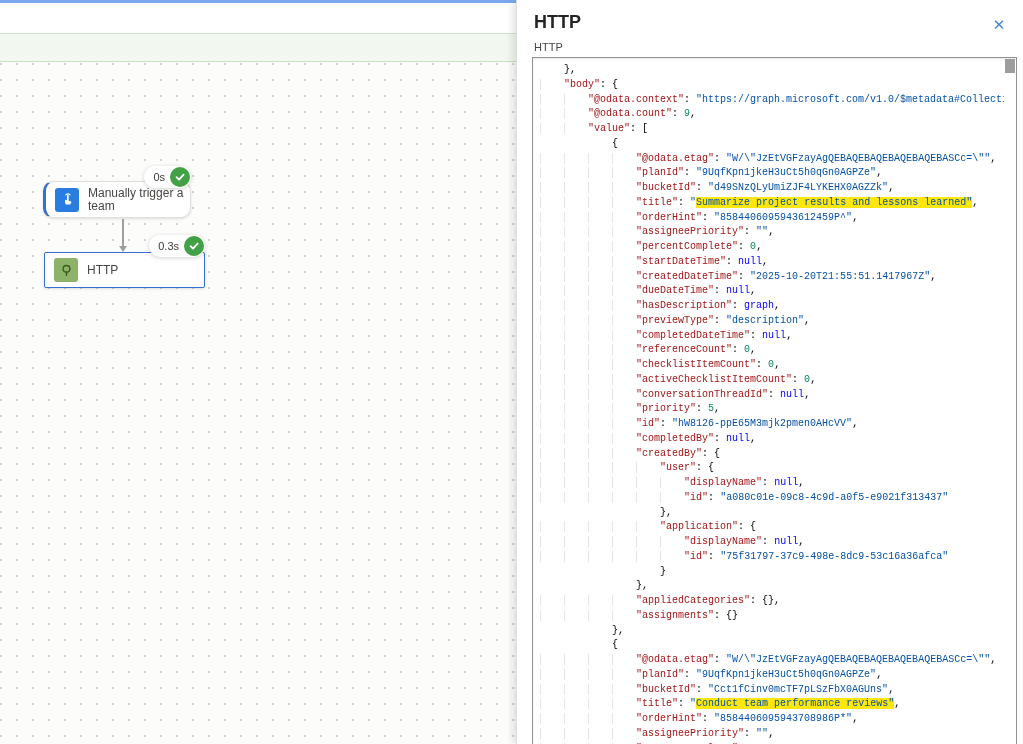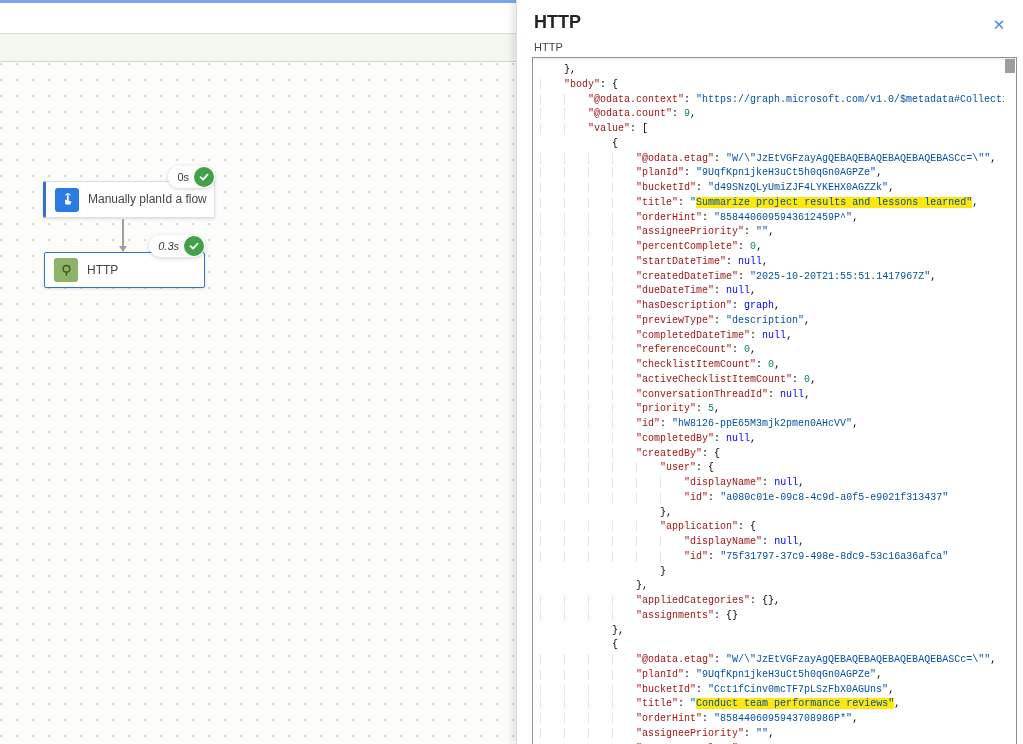--- a/index.html
+++ b/index.html
@@ -11,33 +11,33 @@
   .topbar { position:absolute; left:0; top:0; width:516px; height:3px; background:#7aa7ee; }
   .toolbar-row { position:absolute; left:0; top:3px; width:516px; height:30px; background:#ffffff; }
   .banner { position:absolute; left:0; top:33px; width:516px; height:29px;
             background:#f2f8f0; border-top:1px solid #cfe4cb; border-bottom:1px solid #c7dfc3; }
   .canvas { position:absolute; left:0; top:62px; width:516px; height:682px; background:#fcfcfb;
             background-image:radial-gradient(circle,#d6d4d2 1px,transparent 1.3px);
             background-size:16px 16px; background-position:9px 10px; }
 
   .node { position:absolute; background:#fff; border:1px solid #e1dfdd; border-radius:2px;
           box-shadow:0 1px 3px rgba(0,0,0,.12); display:flex; align-items:center; }
-  .node-trigger { left:43px; top:119px; width:172px; height:37px; border-left:3px solid #3670cf; }
+  .node-trigger { left:43px; top:119px; width:148px; height:37px; border-left:3px solid #3670cf;border-radius:10px; }
   .node-http    { left:44px; top:190px; width:161px; height:36px; border:1px solid #3670cf; }
   .nicon { width:24px; height:24px; border-radius:3px; margin:0 9px 0 9px; flex:0 0 24px;
            display:flex; align-items:center; justify-content:center; }
   .nicon.blue  { background:#2a7de0; }
   .nicon.green { background:#8cb369; }
   .nlabel { font-size:12px; line-height:13px; color:#484644; padding-right:6px; }
 
   .badge { position:absolute; display:flex; align-items:center; gap:5px;
            background:#fff; border-radius:11px; padding:1px 1px 1px 9px;
            box-shadow:0 1px 4px rgba(0,0,0,.18); }
   .node-trigger .badge { top:-16px; right:-1px; }
-  .node-http    .badge { top:-18px; right:-1px;font-style:italic; }
+  .node-http    .badge { top:-18px; right:-1px; }
   .dur { font-size:11px; color:#3b3a39; }
   .check { width:20px; height:20px; border-radius:50%; background:#42a047;
            display:flex; align-items:center; justify-content:center; }
 
   .connector { position:absolute; left:122px; top:157px; width:2px; height:28px; background:#a19f9d; }
   .chead { position:absolute; left:-3px; bottom:-5px; width:0; height:0;
            border-left:4px solid transparent; border-right:4px solid transparent;
            border-top:6px solid #a19f9d; }
 
   
@@ -83,21 +83,21 @@
             </svg>
         </span>
       </div>
       <div class="nicon blue">
         <svg width="15" height="15" viewBox="0 0 16 16">
           <path d="M6 3.2 A3.4 3.4 0 0 1 10.8 3.2" fill="none" stroke="#fff" stroke-width="1.1" stroke-linecap="round"></path>
           <rect x="7.4" y="3.2" width="1.9" height="6.2" rx="0.9" fill="#fff"></rect>
           <path d="M5.3 8.2 v3.2 l1 2 h4.6 l1.4 -3.1 -4 -1.6 z" fill="#fff"></path>
         </svg>
       </div>
-      <div class="nlabel">Manually planId a flow</div>
+      <div class="nlabel">Manually trigger a team</div>
     </div>
 
     <div class="connector">
       <div class="chead"></div>
     </div>
 
     <div class="node node-http">
       <div class="badge">
         <span class="dur">0.3s</span>
         <span class="check">

